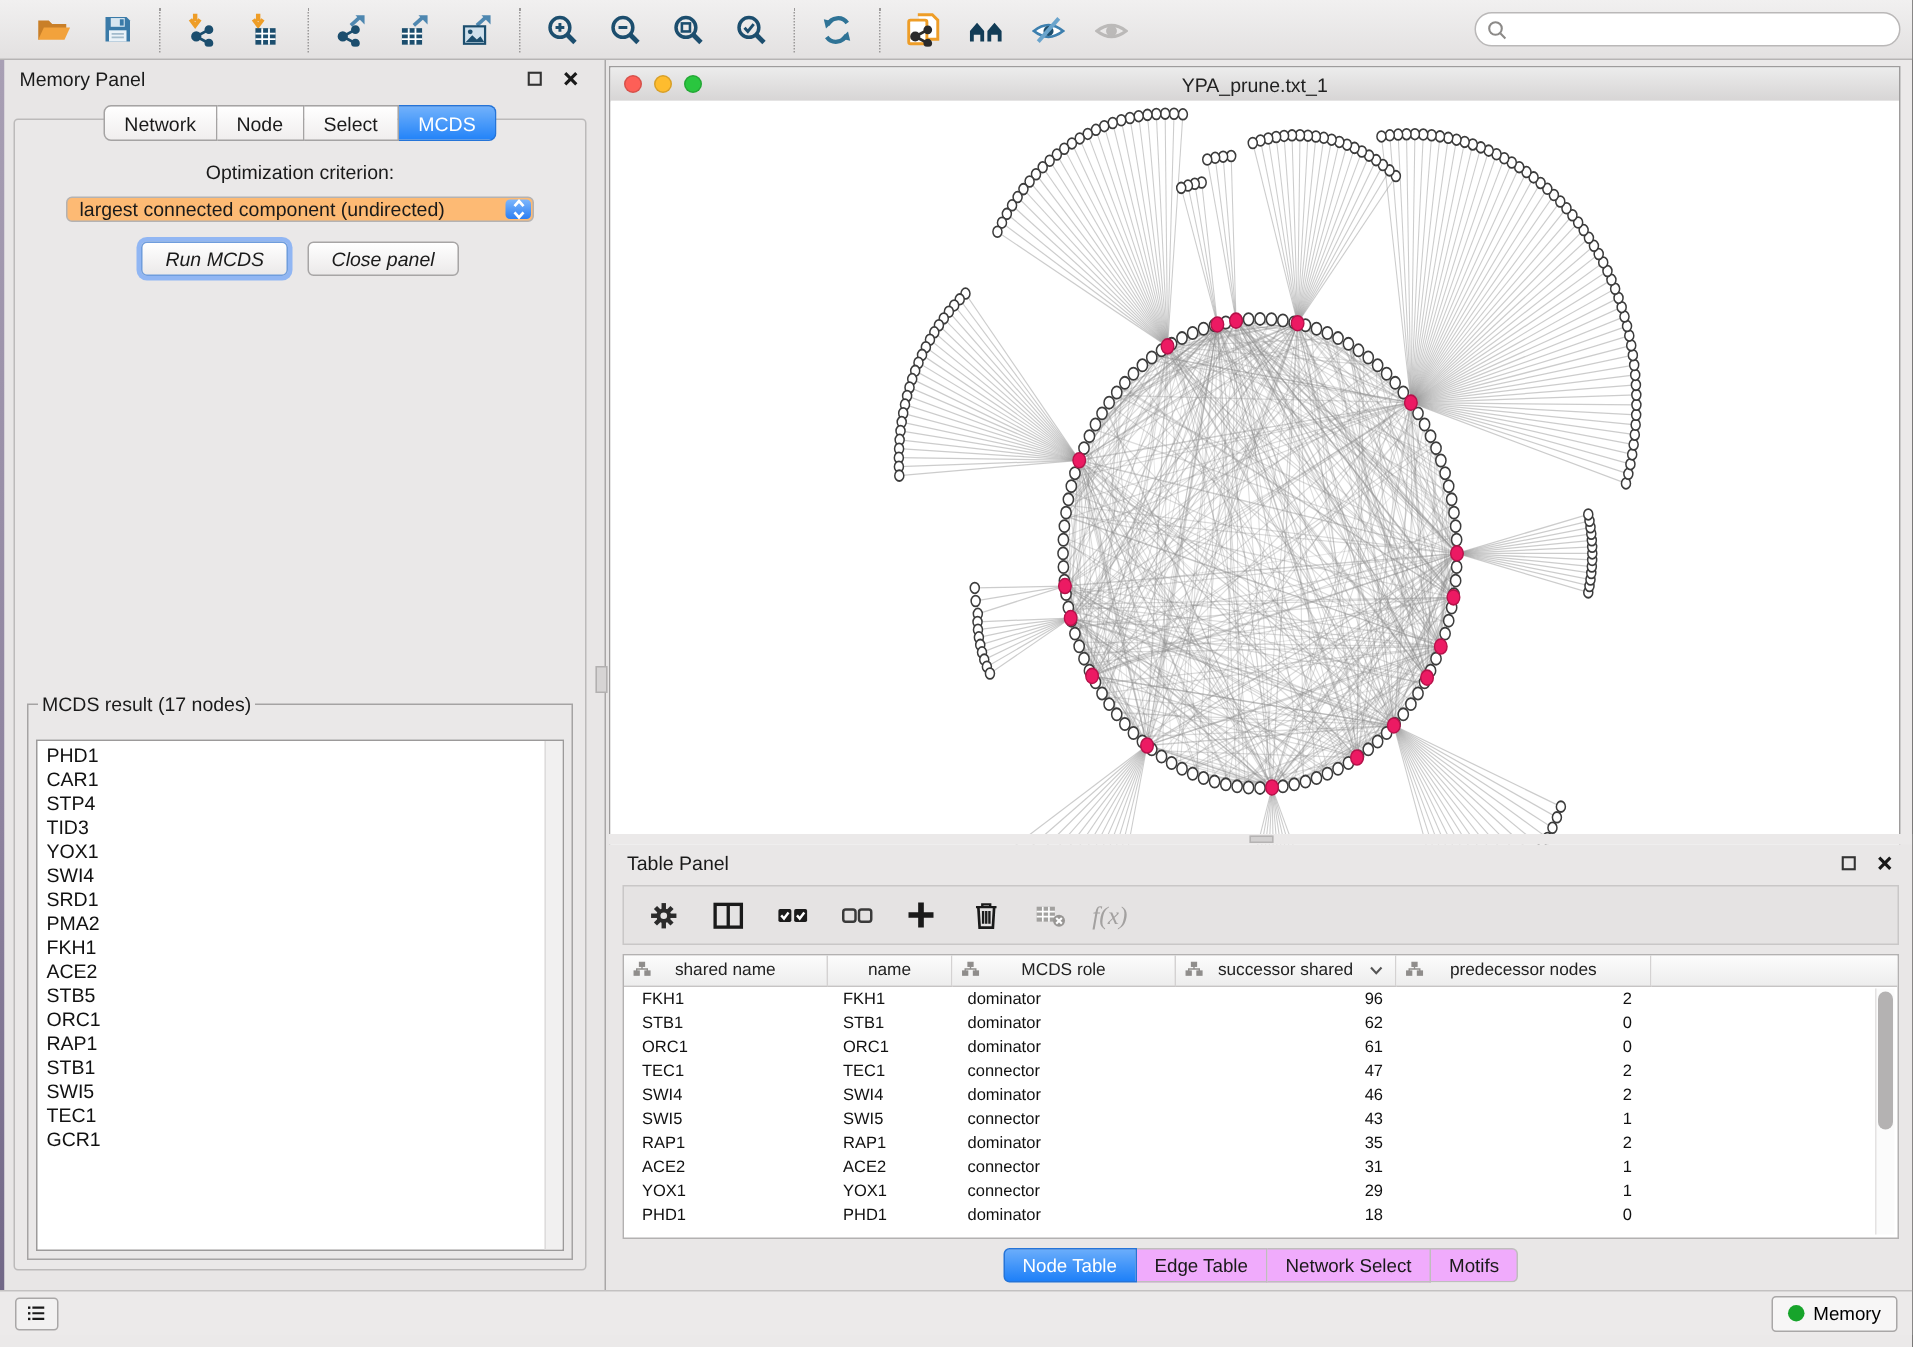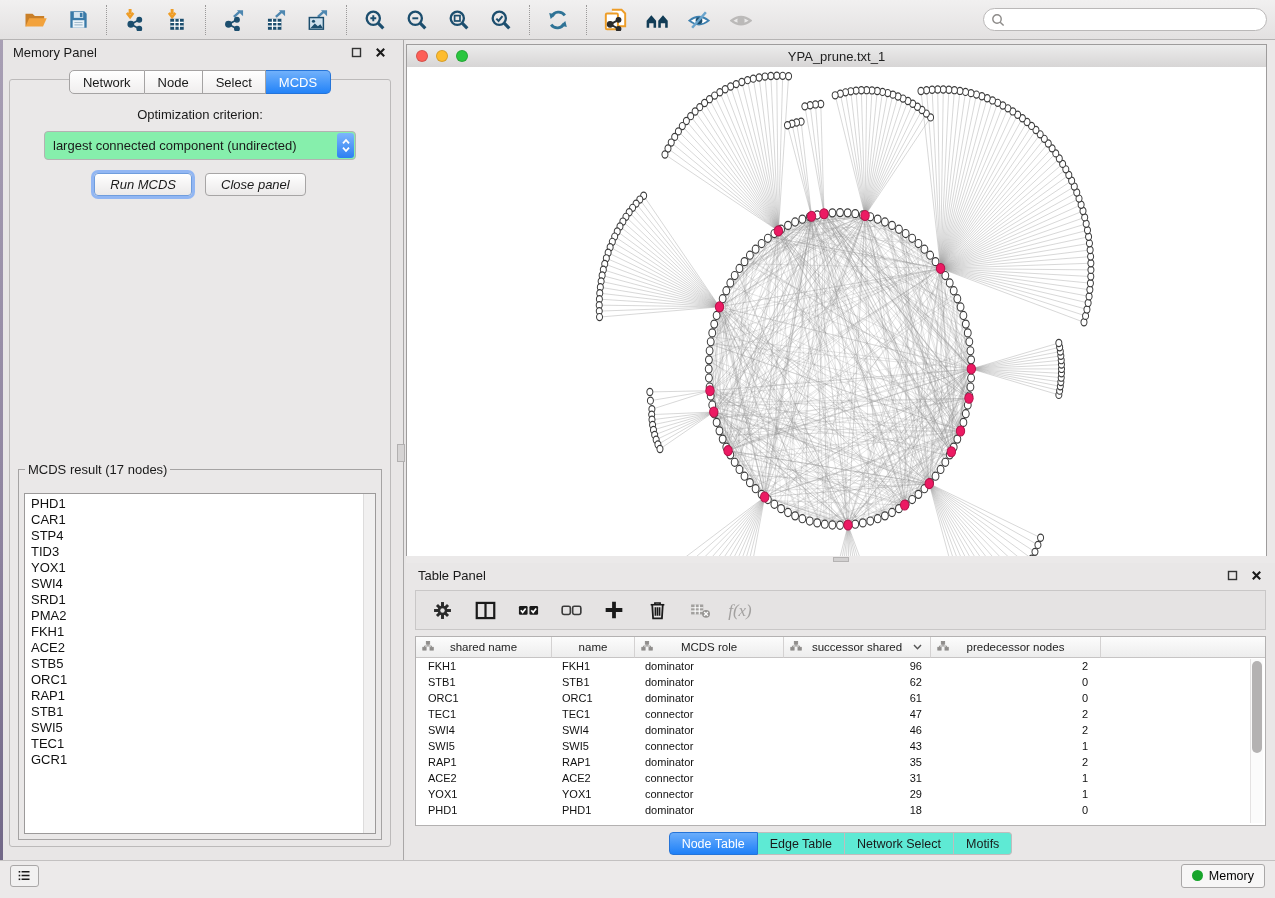--- a/index.html
+++ b/index.html
@@ -32,21 +32,21 @@
   .win-btn{background:none;border:none;padding:0;width:14px;height:14px;display:flex;align-items:center;justify-content:center;cursor:pointer;}
   .cp-tabs{position:relative;z-index:2;display:flex;justify-content:center;margin-top:6px;}
   .cp-tab{height:22px;display:flex;align-items:center;padding:0 13px;font-size:13px;
           background:linear-gradient(#ffffff,#f0eeee);border:1px solid #a5a3a3;border-left:none;cursor:pointer;}
   .cp-tab:first-child{border-left:1px solid #a5a3a3;border-radius:5px 0 0 5px;}
   .cp-tab:last-child{border-radius:0 5px 5px 0;}
   .cp-tab.active{background:linear-gradient(#71b1fb,#2383f8);border-color:#2574d8;color:#fff;}
   .cp-body{position:absolute;left:6px;right:6px;top:39px;bottom:13px;background:#eae8e8;
            border:1px solid #bcbaba;border-radius:3px;}
   .opt-label{text-align:center;margin-top:27px;font-size:13px;}
-  .dropdown{margin:9px auto 0;width:312px;height:29px;background:#86efac;border:1px solid #b4b2b2;border-radius:4px;
+  .dropdown{margin:9px auto 0;width:312px;height:17px;background:#fdba74;border:1px solid #b4b2b2;border-radius:4px;
             display:flex;align-items:center;box-sizing:border-box;cursor:pointer;}
   .dd-text{flex:1;padding:0 8px;font-size:13px;white-space:nowrap;overflow:hidden;}
   .dd-stepper{width:17px;align-self:stretch;margin:1px;border-radius:3px;
               background:linear-gradient(#7db6fc,#2d7ff2);display:flex;align-items:center;justify-content:center;}
   .btn-row{display:flex;justify-content:center;gap:13px;margin-top:13px;}
   .aqua-btn{height:23px;padding:0 15px;font-size:13px;color:#1a1a1a;font-family:"Liberation Sans",sans-serif;
             background:linear-gradient(#ffffff,#ebe9e9);border:1px solid #a7a5a5;border-radius:4px;cursor:pointer;font-style:italic;}
   .aqua-btn.focused{box-shadow:0 0 0 3px rgba(90,152,250,.62);border-color:#6f9ddd;}
   .result-group{position:absolute;left:8px;right:8px;top:382px;bottom:6px;margin:0;
                 border:1px solid #a5a3a3;padding:2px;}
@@ -88,21 +88,21 @@
   .th .h-ic{position:absolute;left:6px;top:4px;}
   .th .sort{position:absolute;right:8px;top:7px;}
   .trow{height:16px;}
   .td{font-size:11px;color:#111;display:flex;align-items:center;padding:0 10px;overflow:hidden;white-space:nowrap;}
   .td.c0{padding-left:12px;} .td.num{justify-content:flex-end;}
   .td.n4{padding-right:9px;} .td.n5{padding-right:13px;}
   .tp-vscroll{position:absolute;top:22px;right:2px;bottom:2px;width:12px;background:#fbfbfb;border-left:1px solid #e4e2e2;}
   .tp-thumb{position:absolute;left:1px;right:1px;top:2px;height:92px;background:#b4b2b2;border-radius:6px;}
   .tp-tabs{position:absolute;left:0;right:0;top:269px;display:flex;justify-content:center;}
   .tp-tab{height:21px;display:flex;align-items:center;padding:0 12px;font-size:12.5px;
-          background:#5eead4;border:1px solid #bfbdbd;border-left:none;cursor:pointer;}
+          background:#f0abfc;border:1px solid #bfbdbd;border-left:none;cursor:pointer;}
   .tp-tab:first-child{border-left:1px solid #bfbdbd;border-radius:4px 0 0 4px;}
   .tp-tab:last-child{border-radius:0 4px 4px 0;}
   .tp-tab.active{background:linear-gradient(#6aadfb,#1e80f8);border-color:#2574d8;color:#fff;}
   
   .status-bar{position:absolute;left:0;right:0;bottom:8px;height:30px;background:#eceaea;
               border-top:1px solid #c3c1c1;display:flex;align-items:center;padding:0 10px;box-sizing:border-box;}
   .menu-btn{width:29px;height:22px;border:1px solid #a9a7a7;border-radius:3px;background:#f2f1f1;
             display:flex;align-items:center;justify-content:center;cursor:pointer;}
   .memory-btn{margin-left:auto;height:24px;display:flex;align-items:center;gap:6px;padding:0 10px;
               border:1px solid #a9a7a7;border-radius:3px;background:#f7f6f6;font-size:12.5px;cursor:pointer;}

